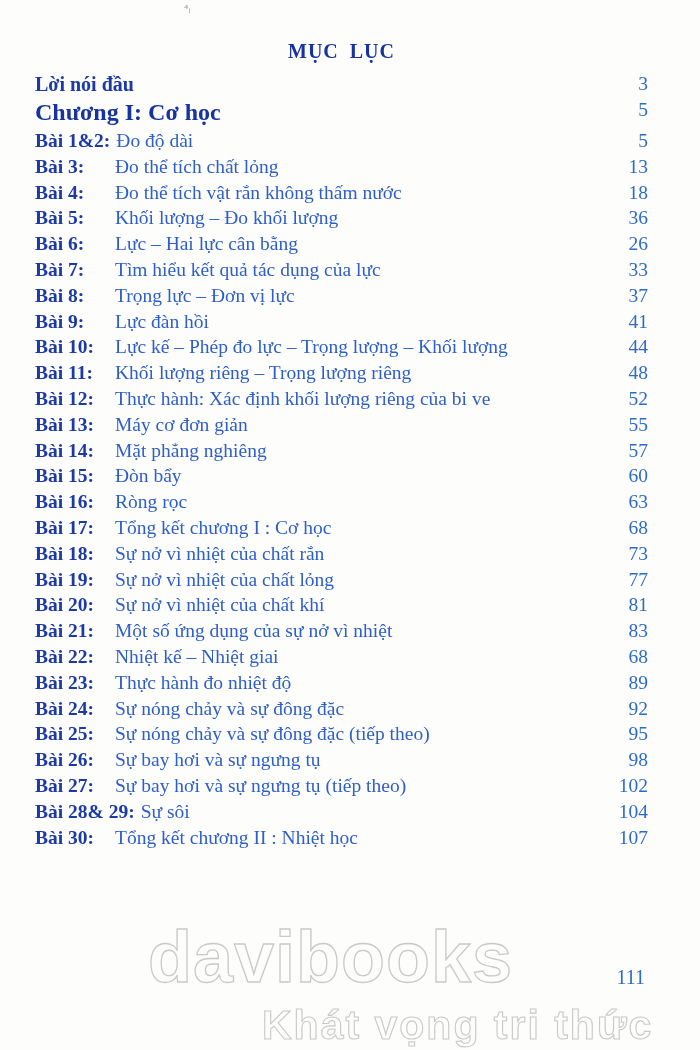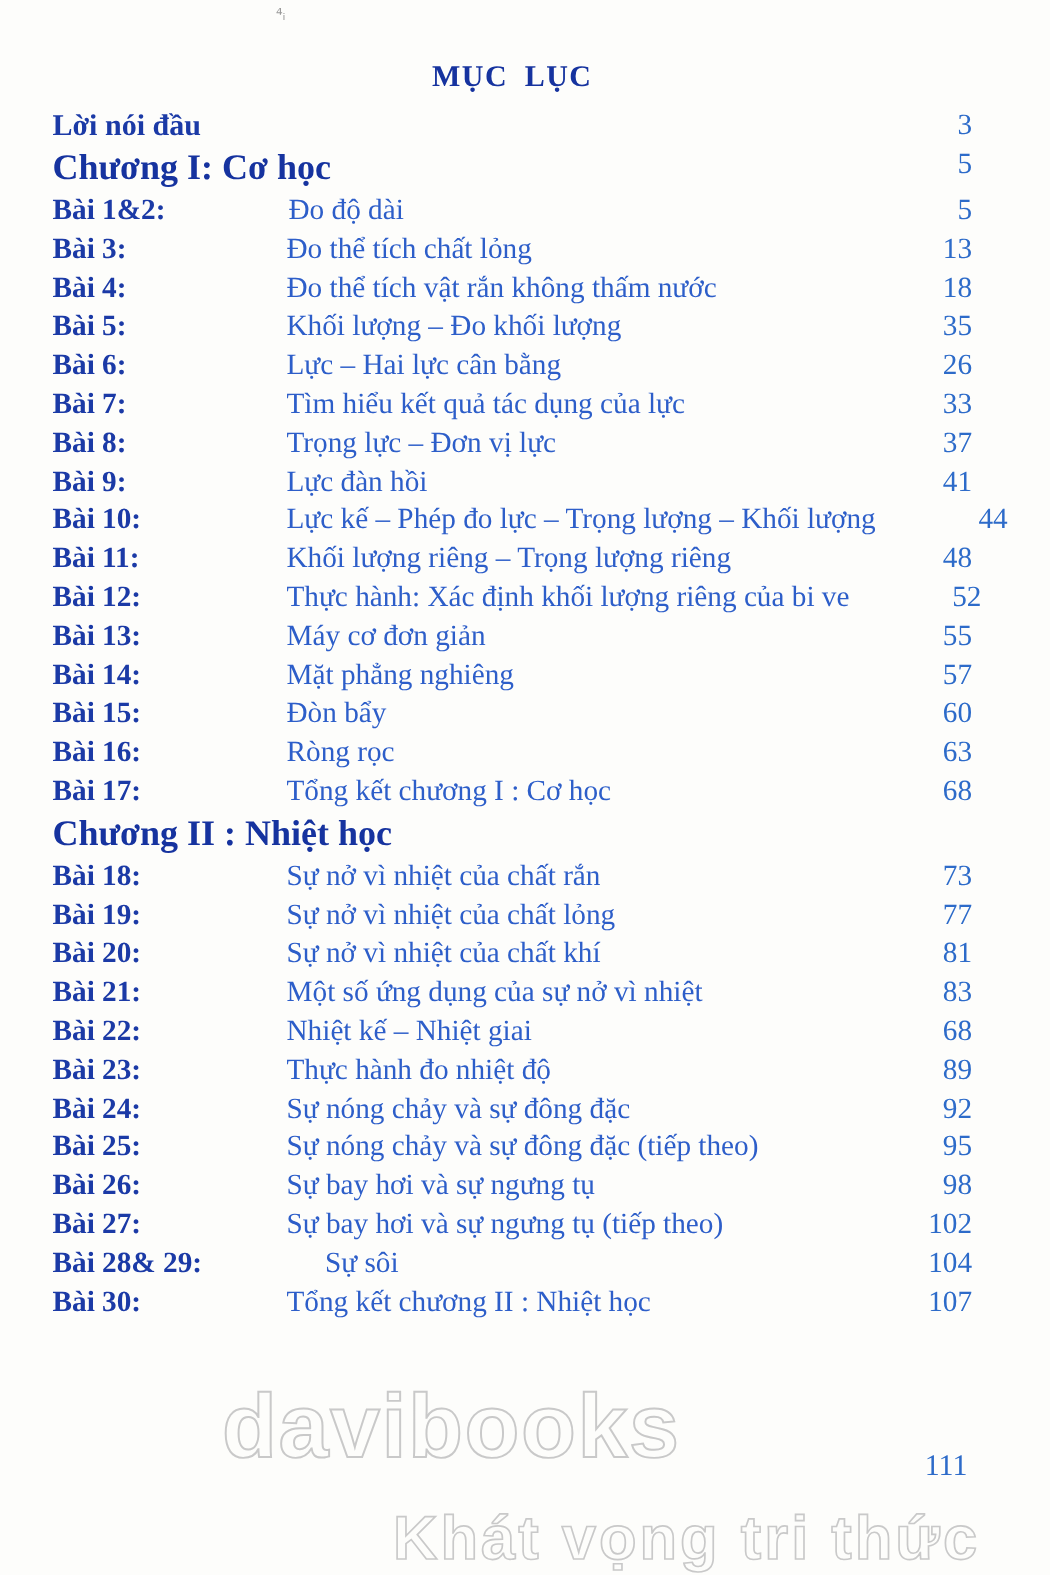--- a/index.html
+++ b/index.html
@@ -36,44 +36,43 @@
     margin-left: auto;
     color: var(--page_number, #2d6bc9);
     min-width: 44px;
     text-align: right;
     font-size: 19.5px;
   }
   .preface { height: 26px; font-size: 20px; }
   .preface .lbl { font-weight: bold; color: var(--label, #1b3aa6); }
   .chapter { height: 31px; font-size: 24px; }
   .chapter .lbl { font-weight: bold; color: var(--heading, #16339f); }
-  .lesson { height: 25.8px; font-size: 19.5px; gap: 44px; }
+  .lesson { height: 25.8px; font-size: 19.5px; }
   .lesson .lbl {
     font-weight: bold;
     color: var(--label, #1b3aa6);
     min-width: 80px;
     box-sizing: border-box;
     padding-right: 6px;
     flex: 0 0 auto;
     white-space: nowrap;
   }
   .lesson .ttl {
     color: var(--entry, #2d5ec9);
     white-space: nowrap;
-    margin-left: 32px;
   }
   .watermark {
     position: absolute; left: 0; top: 0; width: 700px; height: 1050px;
     pointer-events: none;
   }
   .wm1 {
     position: absolute; left: 148px; top: 916px;
     font-family: "Liberation Sans", sans-serif;
     font-weight: bold;
-    font-size: 60px;
+    font-size: 72px;
     color: transparent;
     -webkit-text-stroke: 1.3px var(--watermark, #c8c8c8);
     letter-spacing: 1px;
   }
   .wm2 {
     position: absolute; left: 262px; top: 1002px;
     font-family: "Liberation Sans", sans-serif;
     font-weight: bold;
     font-size: 41px;
     color: transparent;
@@ -114,21 +113,21 @@
         <span class="pg">13</span>
       </div>
       <div class="row lesson">
         <span class="lbl">Bài 4:</span>
         <span class="ttl">Đo thể tích vật rắn không thấm nước</span>
         <span class="pg">18</span>
       </div>
       <div class="row lesson">
         <span class="lbl">Bài 5:</span>
         <span class="ttl">Khối lượng – Đo khối lượng</span>
-        <span class="pg">35</span>
+        <span class="pg">36</span>
       </div>
       <div class="row lesson">
         <span class="lbl">Bài 6:</span>
         <span class="ttl">Lực – Hai lực cân bằng</span>
         <span class="pg">26</span>
       </div>
       <div class="row lesson">
         <span class="lbl">Bài 7:</span>
         <span class="ttl">Tìm hiểu kết quả tác dụng của lực</span>
         <span class="pg">33</span>
@@ -175,24 +174,20 @@
       </div>
       <div class="row lesson">
         <span class="lbl">Bài 16:</span>
         <span class="ttl">Ròng rọc</span>
         <span class="pg">63</span>
       </div>
       <div class="row lesson">
         <span class="lbl">Bài 17:</span>
         <span class="ttl">Tổng kết chương I : Cơ học</span>
         <span class="pg">68</span>
-      </div>
-      <div class="row chapter">
-        <span class="lbl">Chương II : Nhiệt học</span>
-        <span class="pg"></span>
       </div>
       <div class="row lesson">
         <span class="lbl">Bài 18:</span>
         <span class="ttl">Sự nở vì nhiệt của chất rắn</span>
         <span class="pg">73</span>
       </div>
       <div class="row lesson">
         <span class="lbl">Bài 19:</span>
         <span class="ttl">Sự nở vì nhiệt của chất lỏng</span>
         <span class="pg">77</span>

